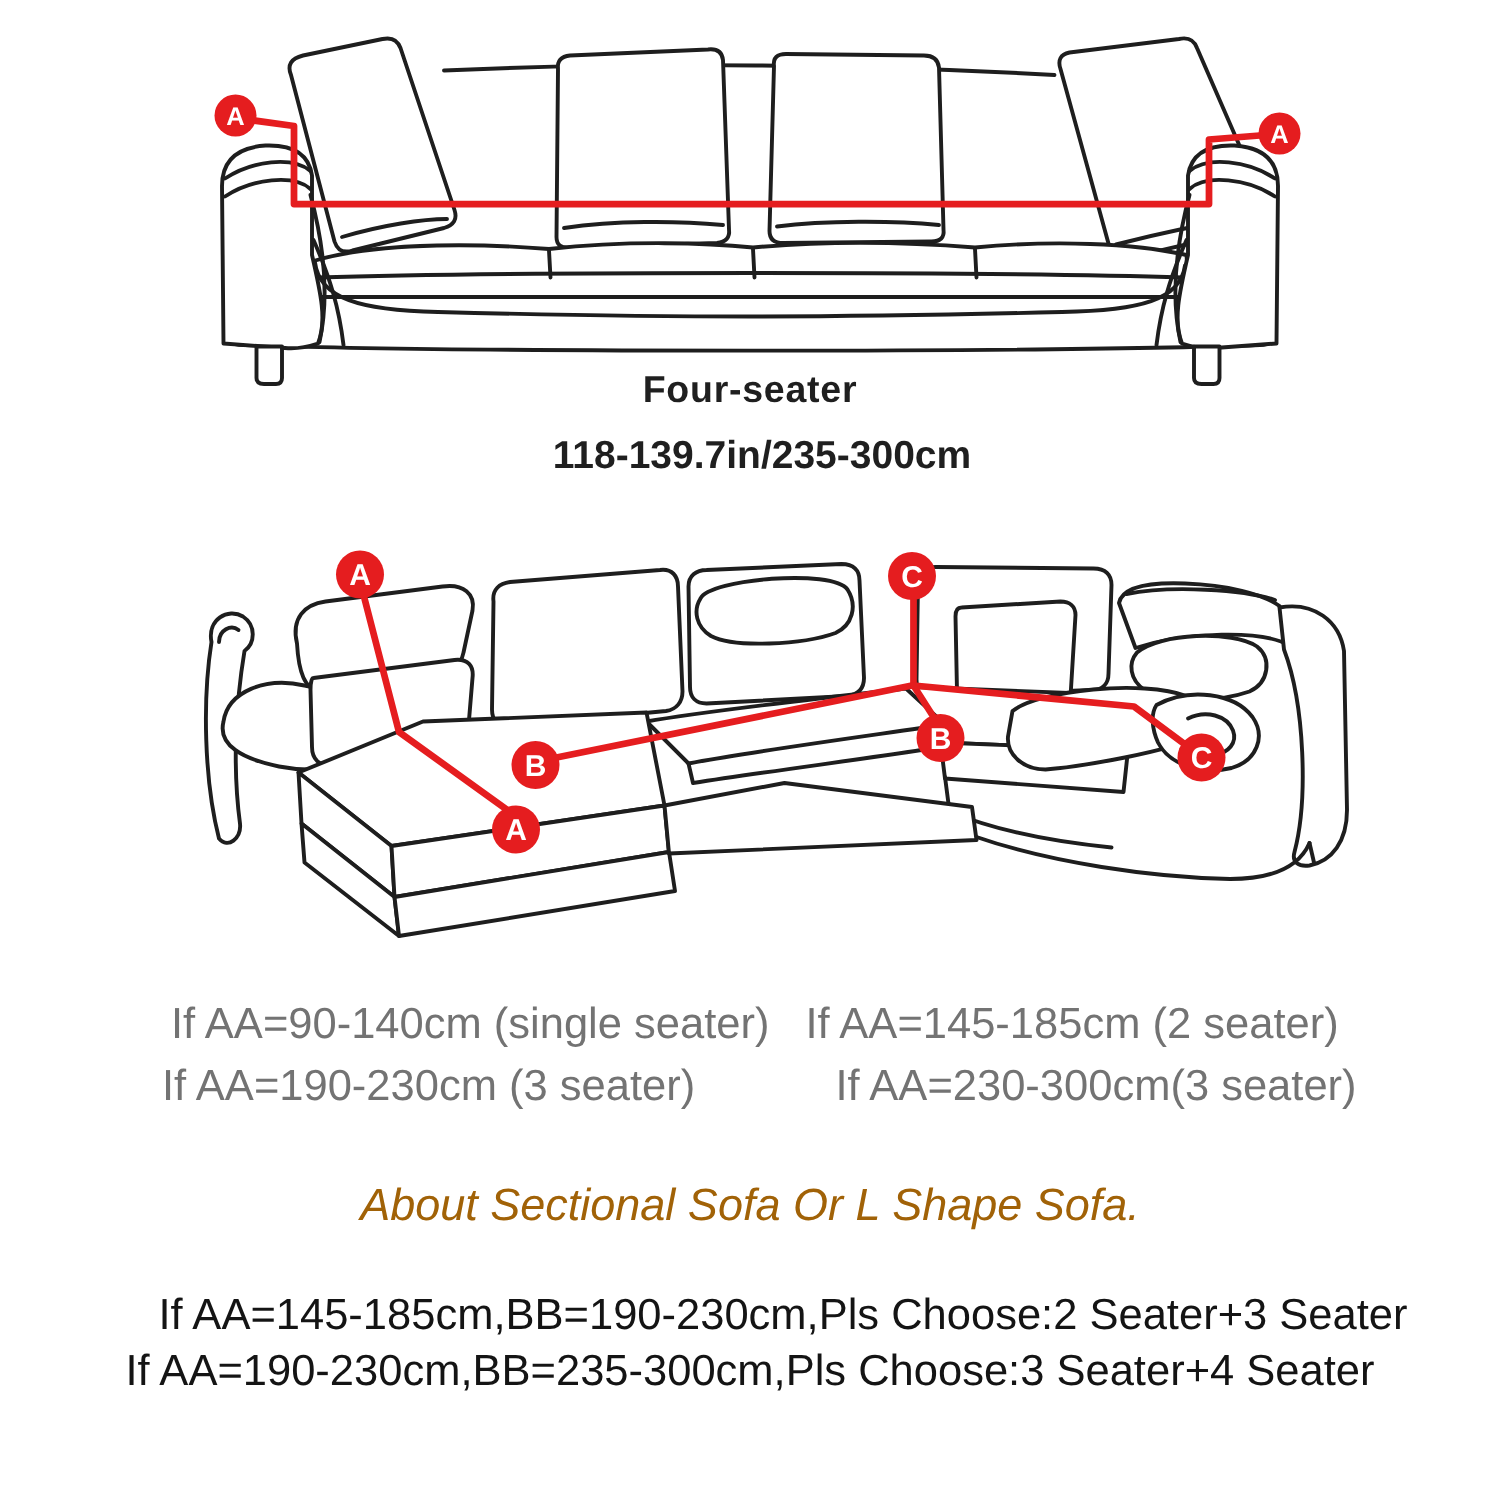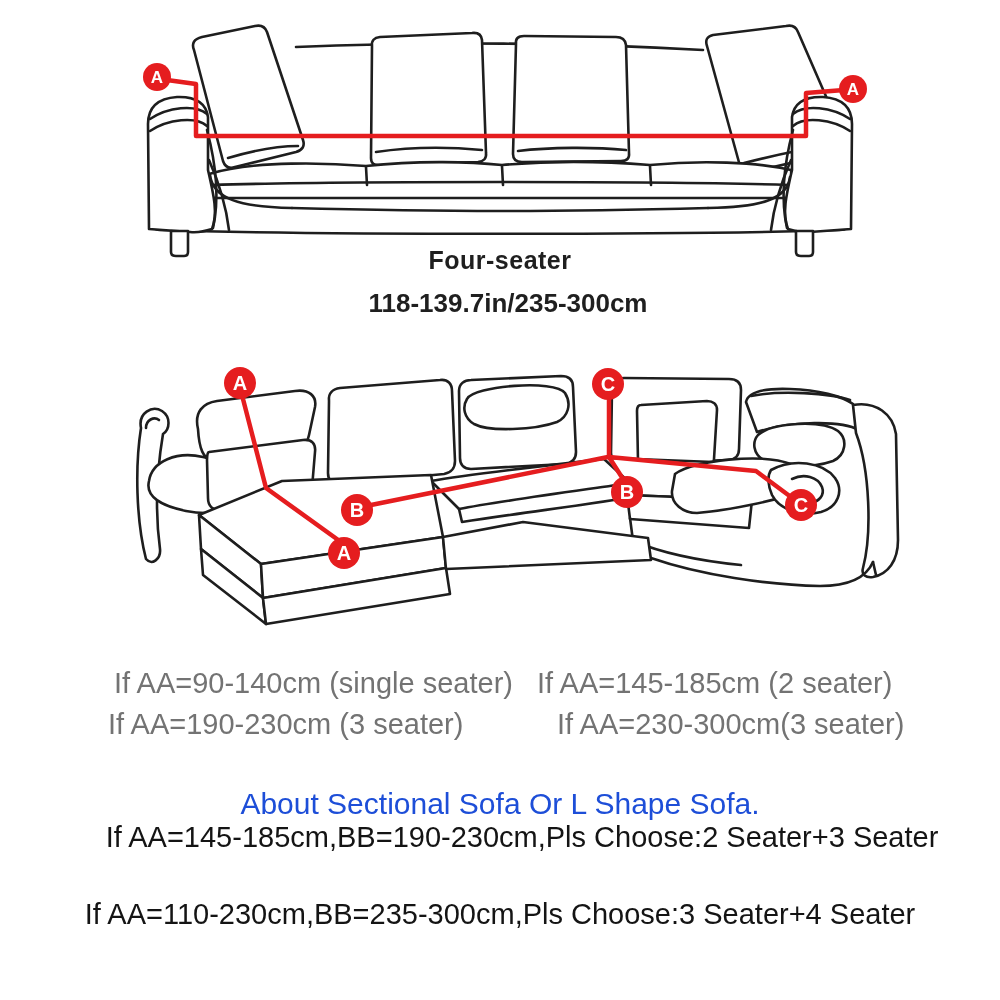--- a/index.html
+++ b/index.html
@@ -6,21 +6,21 @@
   body{
     width:1000px;height:1000px;background:#ffffff;
     font-family:"Liberation Sans", sans-serif;
     color:#161616;position:relative;overflow:hidden;
   }
   .abs{position:absolute;}
   .centered{left:0;right:0;text-align:center;}
   .caption{font-weight:bold;font-size:25px;color:#1f1f1f;letter-spacing:0.5px;}
   .sizecap{font-weight:bold;font-size:26px;color:#1f1f1f;}
   .guide{font-size:29px;color:#737373;white-space:nowrap;}
-  .about{font-size:30px;color:#1d4ed8;}
+  .about{font-size:30px;color:#a16207;font-style:italic;}
   .combo{font-size:29px;color:#141414;white-space:nowrap;}
   svg{display:block;}
   .ink{stroke:#1e1e1e;stroke-width:2.6;fill:none;stroke-linecap:round;stroke-linejoin:round;}
   .inkf{stroke:#1e1e1e;stroke-width:2.6;fill:#ffffff;stroke-linecap:round;stroke-linejoin:round;}
   .red{stroke:#e51d1f;stroke-width:4.5;fill:none;stroke-linecap:round;stroke-linejoin:round;}
   .mk{fill:#e51d1f;stroke:none;}
   .mktxt{fill:#ffffff;font-family:"Liberation Sans",sans-serif;font-weight:bold;text-anchor:middle;}
 </style>
 </head>
 <body>
@@ -178,14 +178,14 @@
   </g>
 </svg>
 
 <div class="abs guide" style="left:114px;top:667px;">If AA=90-140cm (single seater)</div>
 <div class="abs guide" style="left:537px;top:667px;">If AA=145-185cm (2 seater)</div>
 <div class="abs guide" style="left:108px;top:708px;">If AA=190-230cm (3 seater)</div>
 <div class="abs guide" style="left:557px;top:708px;">If AA=230-300cm(3 seater)</div>
 
 <div class="abs centered about" style="top:787px;">About Sectional Sofa Or L Shape Sofa.</div>
 
-<div class="abs centered combo" style="top:821px;padding-left:44px;">If AA=145-185cm,BB=190-230cm,Pls Choose:2 Seater+3 Seater</div>
-<div class="abs centered combo" style="top:898px;">If AA=110-230cm,BB=235-300cm,Pls Choose:3 Seater+4 Seater</div>
+<div class="abs centered combo" style="top:861px;padding-left:44px;">If AA=145-185cm,BB=190-230cm,Pls Choose:2 Seater+3 Seater</div>
+<div class="abs centered combo" style="top:898px;">If AA=190-230cm,BB=235-300cm,Pls Choose:3 Seater+4 Seater</div>
 
 </body></html>

